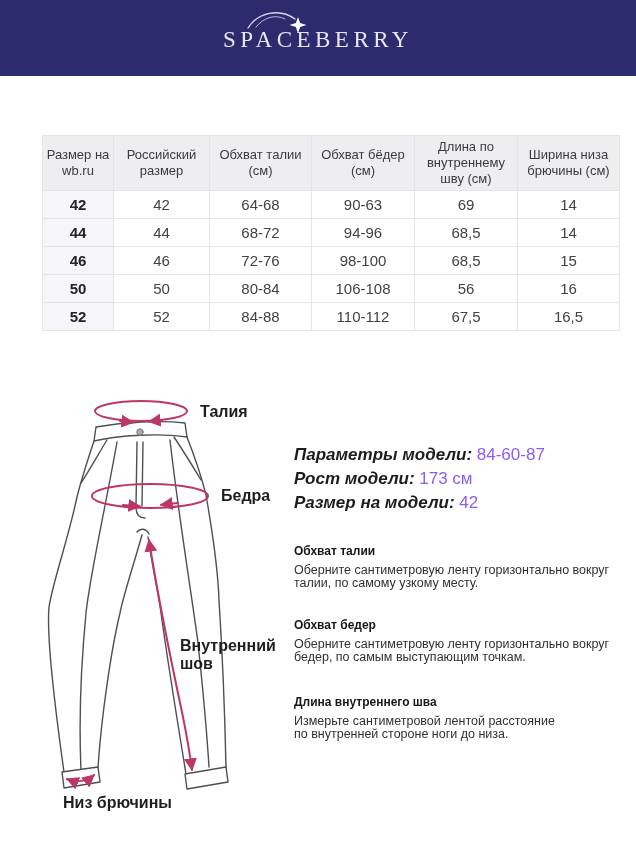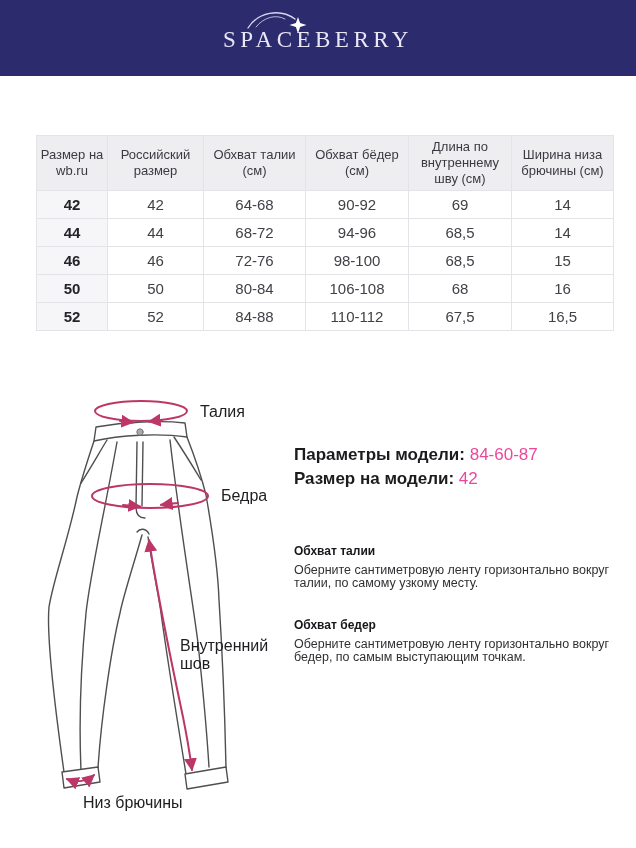--- a/index.html
+++ b/index.html
@@ -15,46 +15,46 @@
     padding-left:13px;
   }
   .brand-logo-text {
     position:absolute; left:0; top:27px; width:636px; text-align:center;
     font-family:"Liberation Serif", serif; font-size:23px; letter-spacing:4.5px;
     color:#e9e7f6; font-weight:400;
   }
   .logo-comet { position:absolute; left:238px; top:5px; }
 
   
-  .size-table-wrap { position:absolute; left:36px; top:135px; width:577px; }
+  .size-table-wrap { position:absolute; left:42px; top:135px; width:577px; }
   table.size-table { border-collapse:collapse; table-layout:fixed; width:577px; }
   .size-table th, .size-table td { border:1px solid #e3e3e8; text-align:center; vertical-align:middle; padding:2px 3px; }
   .size-table thead tr { height:55px; }
   .size-table th {
     background:#eeeef1; font-size:13px; font-weight:500; color:#3a3a40; line-height:16px;
   }
   .size-table tbody tr { height:28px; }
   .size-table td { font-size:15px; color:#414147; background:#ffffff; }
   .size-table td.first-col { background:#f6f6f8; font-weight:700; color:#242428; }
 
   
   .pants-diagram { position:absolute; left:20px; top:385px; width:260px; height:445px; }
   .diagram-label {
-    position:absolute; font-size:16px; font-weight:400; color:#1e1e22; line-height:18px;
+    position:absolute; font-size:16px; font-weight:700; color:#1e1e22; line-height:18px;
   }
   .label-waist  { left:180px; top:403px; }
   .label-hips   { left:201px; top:487px; }
   .label-inseam { left:160px; top:598px; width:110px; }
-  .label-hem    { left:43px;  top:794px;margin-left:20px; }
+  .label-hem    { left:43px;  top:794px; }
 
   
   .model-info { position:absolute; left:294px; top:443px; width:330px; }
   .model-info-line { font-size:17px; line-height:24px; color:#1c1c20; }
-  .model-info-line .mi-label { font-weight:700; }
-  .model-info-line .mi-value { font-weight:400; color:#ec4899; }
+  .model-info-line .mi-label { font-weight:700;font-style:italic; }
+  .model-info-line .mi-value { font-weight:400; color:#8b5cf6; }
 
   .guide-section { position:absolute; left:294px; width:334px; }
   .guide-title { font-size:12px; font-weight:700; color:#17171b; }
   .guide-body  { font-size:12.5px; line-height:13px; color:#303034; white-space:pre-line; margin-top:6px; }
   .gs-1 { top:544px; }
   .gs-2 { top:618px; }
   .gs-3 { top:695px; }
 </style>
 </head>
 <body>
@@ -88,21 +88,21 @@
           <th>Обхват бёдер (см)</th>
           <th>Длина по внутреннему шву (см)</th>
           <th>Ширина низа брючины (см)</th>
         </tr>
       </thead>
       <tbody>
         <tr>
           <td class="first-col">42</td>
           <td>42</td>
           <td>64-68</td>
-          <td>90-92</td>
+          <td>90-63</td>
           <td>69</td>
           <td>14</td>
         </tr>
         <tr>
           <td class="first-col">44</td>
           <td>44</td>
           <td>68-72</td>
           <td>94-96</td>
           <td>68,5</td>
           <td>14</td>
@@ -113,21 +113,21 @@
           <td>72-76</td>
           <td>98-100</td>
           <td>68,5</td>
           <td>15</td>
         </tr>
         <tr>
           <td class="first-col">50</td>
           <td>50</td>
           <td>80-84</td>
           <td>106-108</td>
-          <td>68</td>
+          <td>56</td>
           <td>16</td>
         </tr>
         <tr>
           <td class="first-col">52</td>
           <td>52</td>
           <td>84-88</td>
           <td>110-112</td>
           <td>67,5</td>
           <td>16,5</td>
         </tr>
@@ -188,29 +188,38 @@
   <div class="diagram-label label-hips" style="left:221px;top:487px;">Бедра</div>
   <div class="diagram-label label-inseam" style="left:180px;top:598px;width:108px;margin-top:39px;">Внутренний шов</div>
   <div class="diagram-label label-hem" style="left:63px;top:794px;">Низ брючины</div>
 
   <div class="model-info">
     <div class="model-info-line">
       <span class="mi-label">Параметры модели:</span>
       <span class="mi-value">84-60-87</span>
     </div>
     <div class="model-info-line">
+      <span class="mi-label">Рост модели:</span>
+      <span class="mi-value">173 см</span>
+    </div>
+    <div class="model-info-line">
       <span class="mi-label">Размер на модели:</span>
       <span class="mi-value">42</span>
     </div>
   </div>
 
   <div class="guide-section gs-1">
     <div class="guide-title">Обхват талии</div>
     <div class="guide-body">Оберните сантиметровую ленту горизонтально вокруг
 талии, по самому узкому месту.</div>
   </div>
   <div class="guide-section gs-2">
     <div class="guide-title">Обхват бедер</div>
     <div class="guide-body">Оберните сантиметровую ленту горизонтально вокруг
 бедер, по самым выступающим точкам.</div>
   </div>
+  <div class="guide-section gs-3">
+    <div class="guide-title">Длина внутреннего шва</div>
+    <div class="guide-body">Измерьте сантиметровой лентой расстояние
+по внутренней стороне ноги до низа.</div>
+  </div>
 
 </div>
 
 </body></html>

